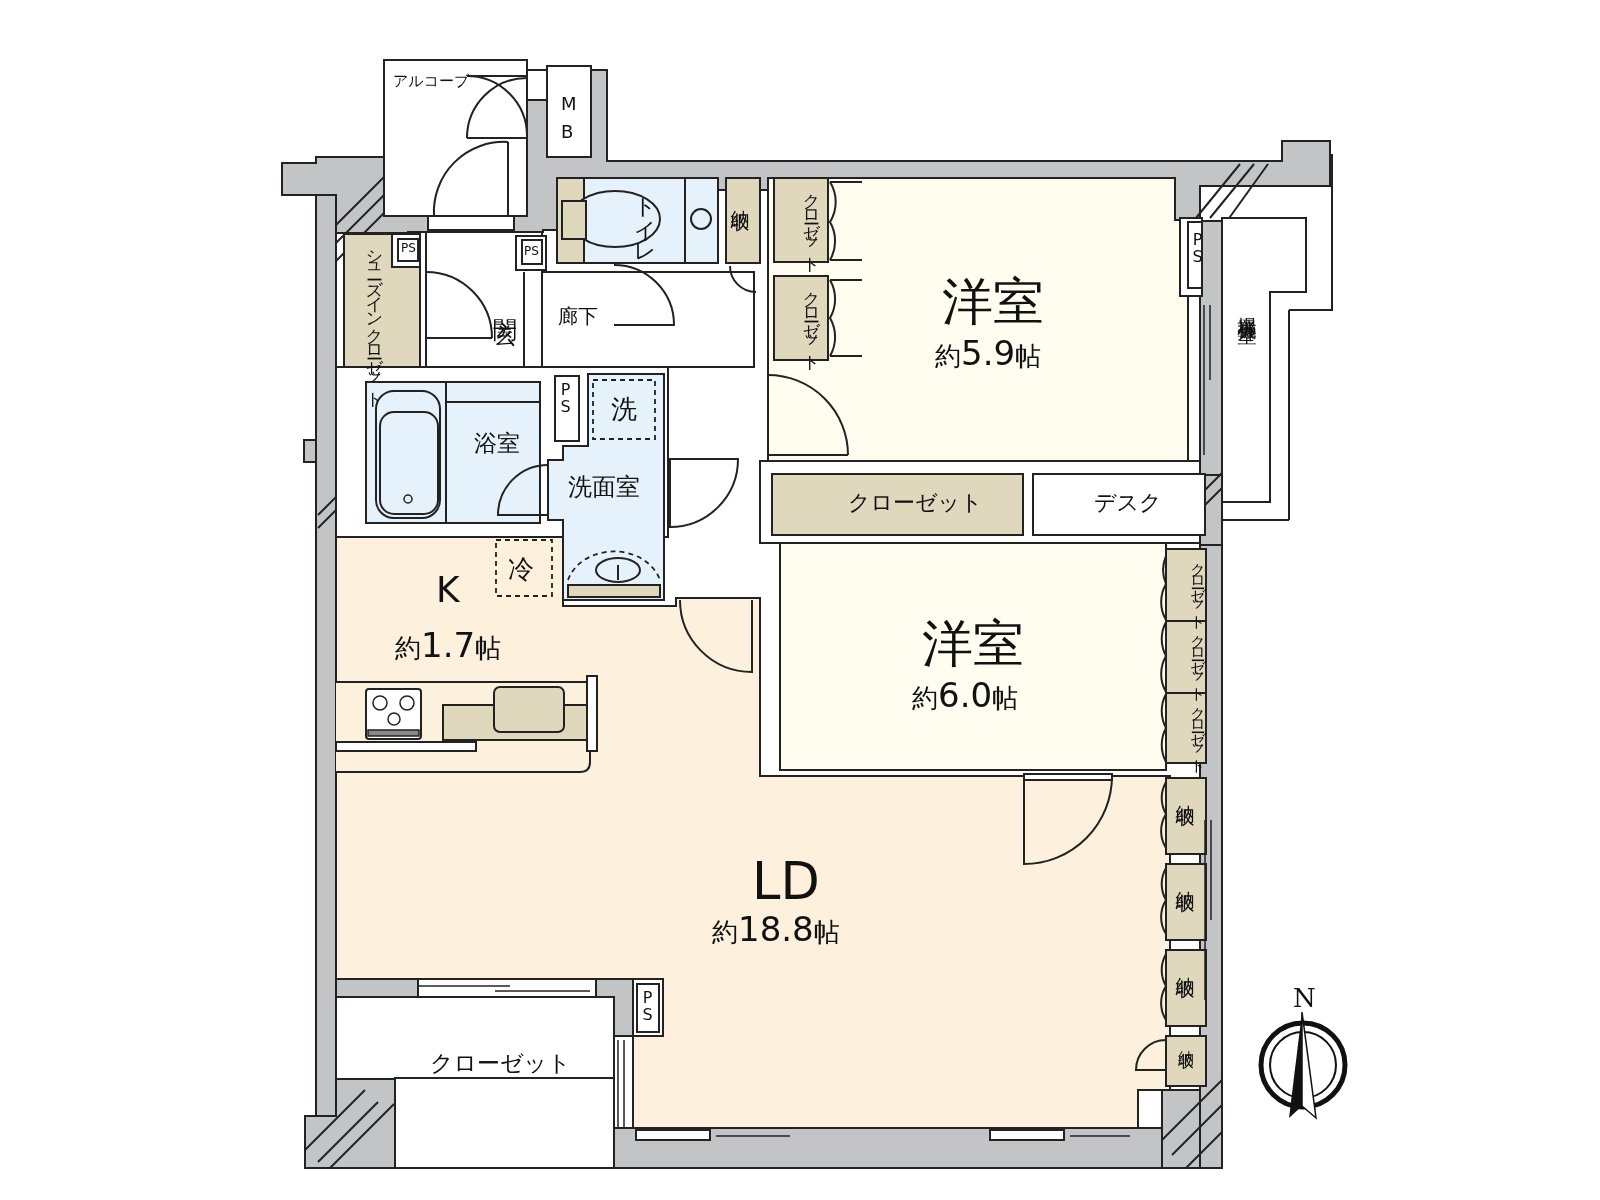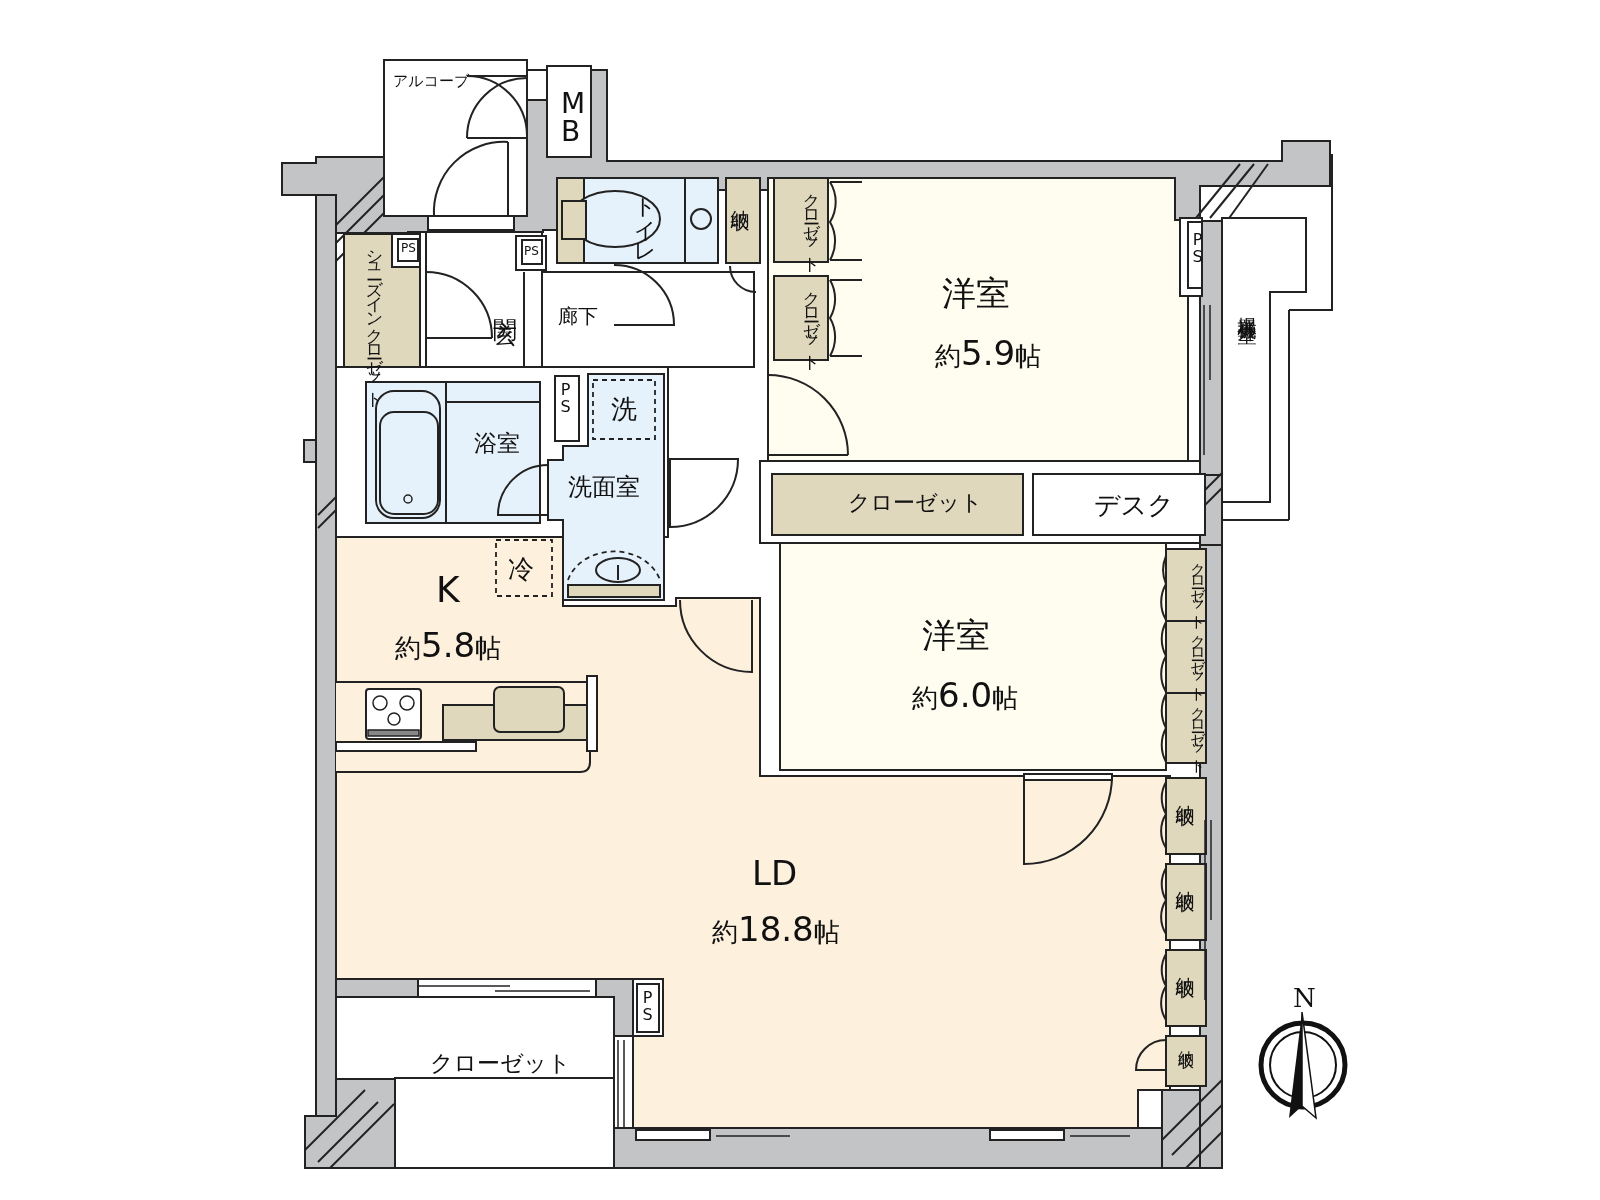--- a/index.html
+++ b/index.html
@@ -11,21 +11,21 @@
   .line { stroke: #222; stroke-width: 2; fill: none; }
   .thin { stroke: #222; stroke-width: 1.5; fill: none; }
   .dash { stroke: #222; stroke-width: 1.8; fill: none; stroke-dasharray: 5 4; }
   .ldk  { fill: #fdf0dd; stroke: #222; stroke-width: 2; }
   .bed  { fill: #fefdf0; stroke: #222; stroke-width: 2; }
   .wet  { fill: #e6f2fb; stroke: #222; stroke-width: 2; }
   .store{ fill: #e0d8bd; stroke: #222; stroke-width: 2; }
   .white{ fill: #ffffff; stroke: #222; stroke-width: 2; }
   .door { fill: #ffffff; stroke: #222; stroke-width: 2; }
   .lbl { position: absolute; white-space: nowrap; line-height: 1; color: #111; }
-  .room-name { font-size: 34px; }
+  .room-name { font-size: 51px; }
   .room-area { font-size: 26px; }
   .room-area .num { font-size: 34px; }
   .small { font-size: 22px; }
   .vert { writing-mode: vertical-rl; text-orientation: upright; letter-spacing: -2px; }
   .vert-sm { writing-mode: vertical-rl; text-orientation: upright; font-size: 17px; line-height: 18px; letter-spacing: -3px; }
   .ps { font-size: 12px; }
   .ps-v { writing-mode: vertical-rl; text-orientation: upright; font-size: 16px; letter-spacing: -2px; }
   .north { font-family: "DejaVu Serif", "Liberation Serif", serif; font-size: 26px; }
 </style>
 </head>
@@ -210,21 +210,21 @@
 
   <g>
     <circle cx="1303" cy="1065" r="42" fill="none" stroke="#111" stroke-width="5"></circle>
     <circle cx="1303" cy="1065" r="33" fill="none" stroke="#111" stroke-width="2"></circle>
     <polygon points="1302,1012 1289,1118 1302,1106" fill="#111"></polygon>
     <polygon points="1302,1012 1316,1118 1302,1106" fill="#fff" stroke="#111" stroke-width="1.5"></polygon>
   </g>
 </svg>
 
 <div class="lbl small" style="left:393px;top:74px;font-size:15px">アルコーブ</div>
-<div class="lbl" style="left:561px;top:90px;font-size:28px;width:18px;line-height:28px;word-break:break-all;white-space:normal">MB</div>
+<div class="lbl" style="left:561px;top:90px;font-size:18px;width:18px;line-height:28px;word-break:break-all;white-space:normal">MB</div>
 
 <div class="lbl vert-sm" style="left:344px;top:238px;height:126px;width:40px;">シューズインクローゼット</div>
 <div class="lbl ps" style="left:401px;top:242px">PS</div>
 <div class="lbl ps" style="left:524px;top:245px">PS</div>
 
 <div class="lbl vert" style="left:493px;top:302px;font-size:24px">玄関</div>
 <div class="lbl" style="left:558px;top:306px;font-size:20px">廊下</div>
 <div class="lbl vert" style="left:634px;top:182px;font-size:22px">トイレ</div>
 <div class="lbl vert" style="left:731px;top:197px;font-size:19px">収納</div>
 
@@ -236,34 +236,34 @@
 <div class="lbl vert-sm" style="left:779px;top:182px;height:76px;width:42px">クローゼット</div>
 <div class="lbl vert-sm" style="left:779px;top:280px;height:76px;width:42px">クローゼット</div>
 <div class="lbl room-name" style="left:942px;top:276px">洋室</div>
 <div class="lbl room-area" style="left:935px;top:336px">
   <span>約</span><span class="num">5.9</span><span>帖</span>
 </div>
 <div class="lbl ps-v" style="left:1189px;top:230px">PS</div>
 <div class="lbl vert" style="left:1238px;top:310px;font-size:19px">室外機置場</div>
 
 <div class="lbl" style="left:848px;top:492px;font-size:22px">クローゼット</div>
-<div class="lbl" style="left:1094px;top:492px;font-size:26px">デスク</div>
+<div class="lbl" style="left:1094px;top:492px;font-size:22px">デスク</div>
 
 <div class="lbl room-name" style="left:922px;top:618px">洋室</div>
 <div class="lbl room-area" style="left:912px;top:678px">
   <span>約</span><span class="num">6.0</span><span>帖</span>
 </div>
 <div class="lbl vert-sm" style="left:1168px;top:552px;height:68px;width:38px;font-size:15px;line-height:16px">クローゼット</div>
 <div class="lbl vert-sm" style="left:1168px;top:624px;height:68px;width:38px;font-size:15px;line-height:16px">クローゼット</div>
 <div class="lbl vert-sm" style="left:1168px;top:696px;height:66px;width:38px;font-size:15px;line-height:16px">クローゼット</div>
 
 <div class="lbl" style="left:436px;top:572px;font-size:36px">K</div>
 <div class="lbl" style="left:508px;top:556px;font-size:26px">冷</div>
 <div class="lbl room-area" style="left:395px;top:628px">
-  <span>約</span><span class="num">5.8</span><span>帖</span>
+  <span>約</span><span class="num">1.7</span><span>帖</span>
 </div>
 
 <div class="lbl room-name" style="left:752px;top:856px">LD</div>
 <div class="lbl room-area" style="left:712px;top:912px">
   <span>約</span><span class="num">18.8</span><span>帖</span>
 </div>
 <div class="lbl vert" style="left:1176px;top:792px;font-size:19px">収納</div>
 <div class="lbl vert" style="left:1176px;top:878px;font-size:19px">収納</div>
 <div class="lbl vert" style="left:1176px;top:964px;font-size:19px">収納</div>
 <div class="lbl vert" style="left:1178px;top:1040px;font-size:16px">収納</div>

